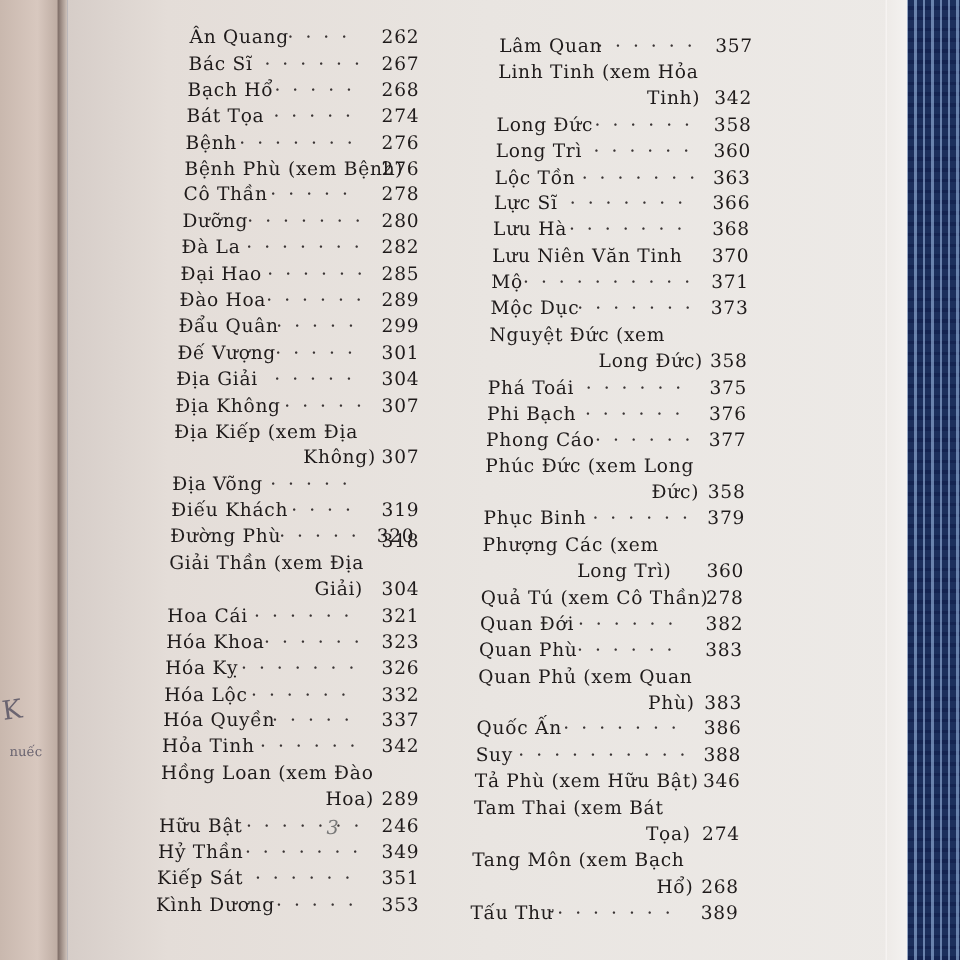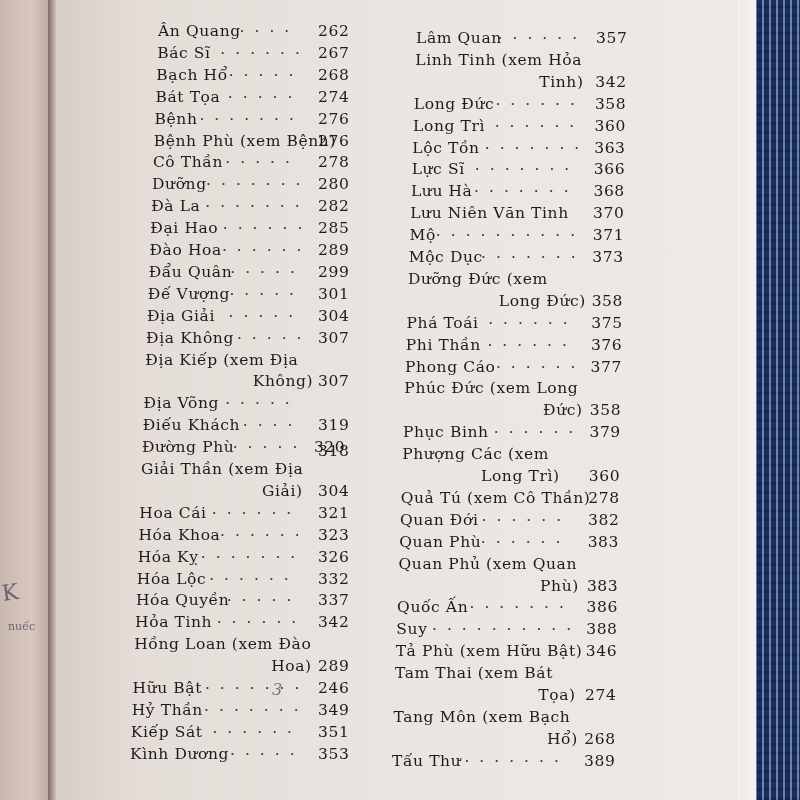--- a/index.html
+++ b/index.html
@@ -266,33 +266,33 @@
       <span class="name">Mộ</span>
       <span class="dots" style="left: 26.4px;">··········</span>
       <span class="num" style="left: 183.273px;">371</span>
     </div>
     <div class="entry" style="left: 408.727px; top: 248px;">
       <span class="name">Mộc Dục</span>
       <span class="dots" style="left: 72.4px;">·······</span>
       <span class="num" style="left: 183.636px;">373</span>
     </div>
     <div class="entry" style="left: 408px; top: 269.9px;">
-      <span class="name">Dưỡng Đức (xem</span>
+      <span class="name">Nguyệt Đức (xem</span>
     </div>
     <div class="entry" style="left: 0px; top: 291.8px;">
       <span class="name" style="left: 498.836px;">Long Đức)</span>
       <span class="num" style="left: 591.636px;">358</span>
     </div>
     <div class="entry" style="left: 406.545px; top: 313.7px;">
       <span class="name">Phá Toái</span>
       <span class="dots" style="left: 81.6px;">······</span>
       <span class="num" style="left: 184.727px;">375</span>
     </div>
     <div class="entry" style="left: 405.818px; top: 335.6px;">
-      <span class="name">Phi Thần</span>
+      <span class="name">Phi Bạch</span>
       <span class="dots" style="left: 81.6px;">······</span>
       <span class="num" style="left: 185.091px;">376</span>
     </div>
     <div class="entry" style="left: 405.091px; top: 357.5px;">
       <span class="name">Phong Cáo</span>
       <span class="dots" style="left: 90.8px;">······</span>
       <span class="num" style="left: 185.455px;">377</span>
     </div>
     <div class="entry" style="left: 404.364px; top: 379.4px;">
       <span class="name">Phúc Đức (xem Long</span>

